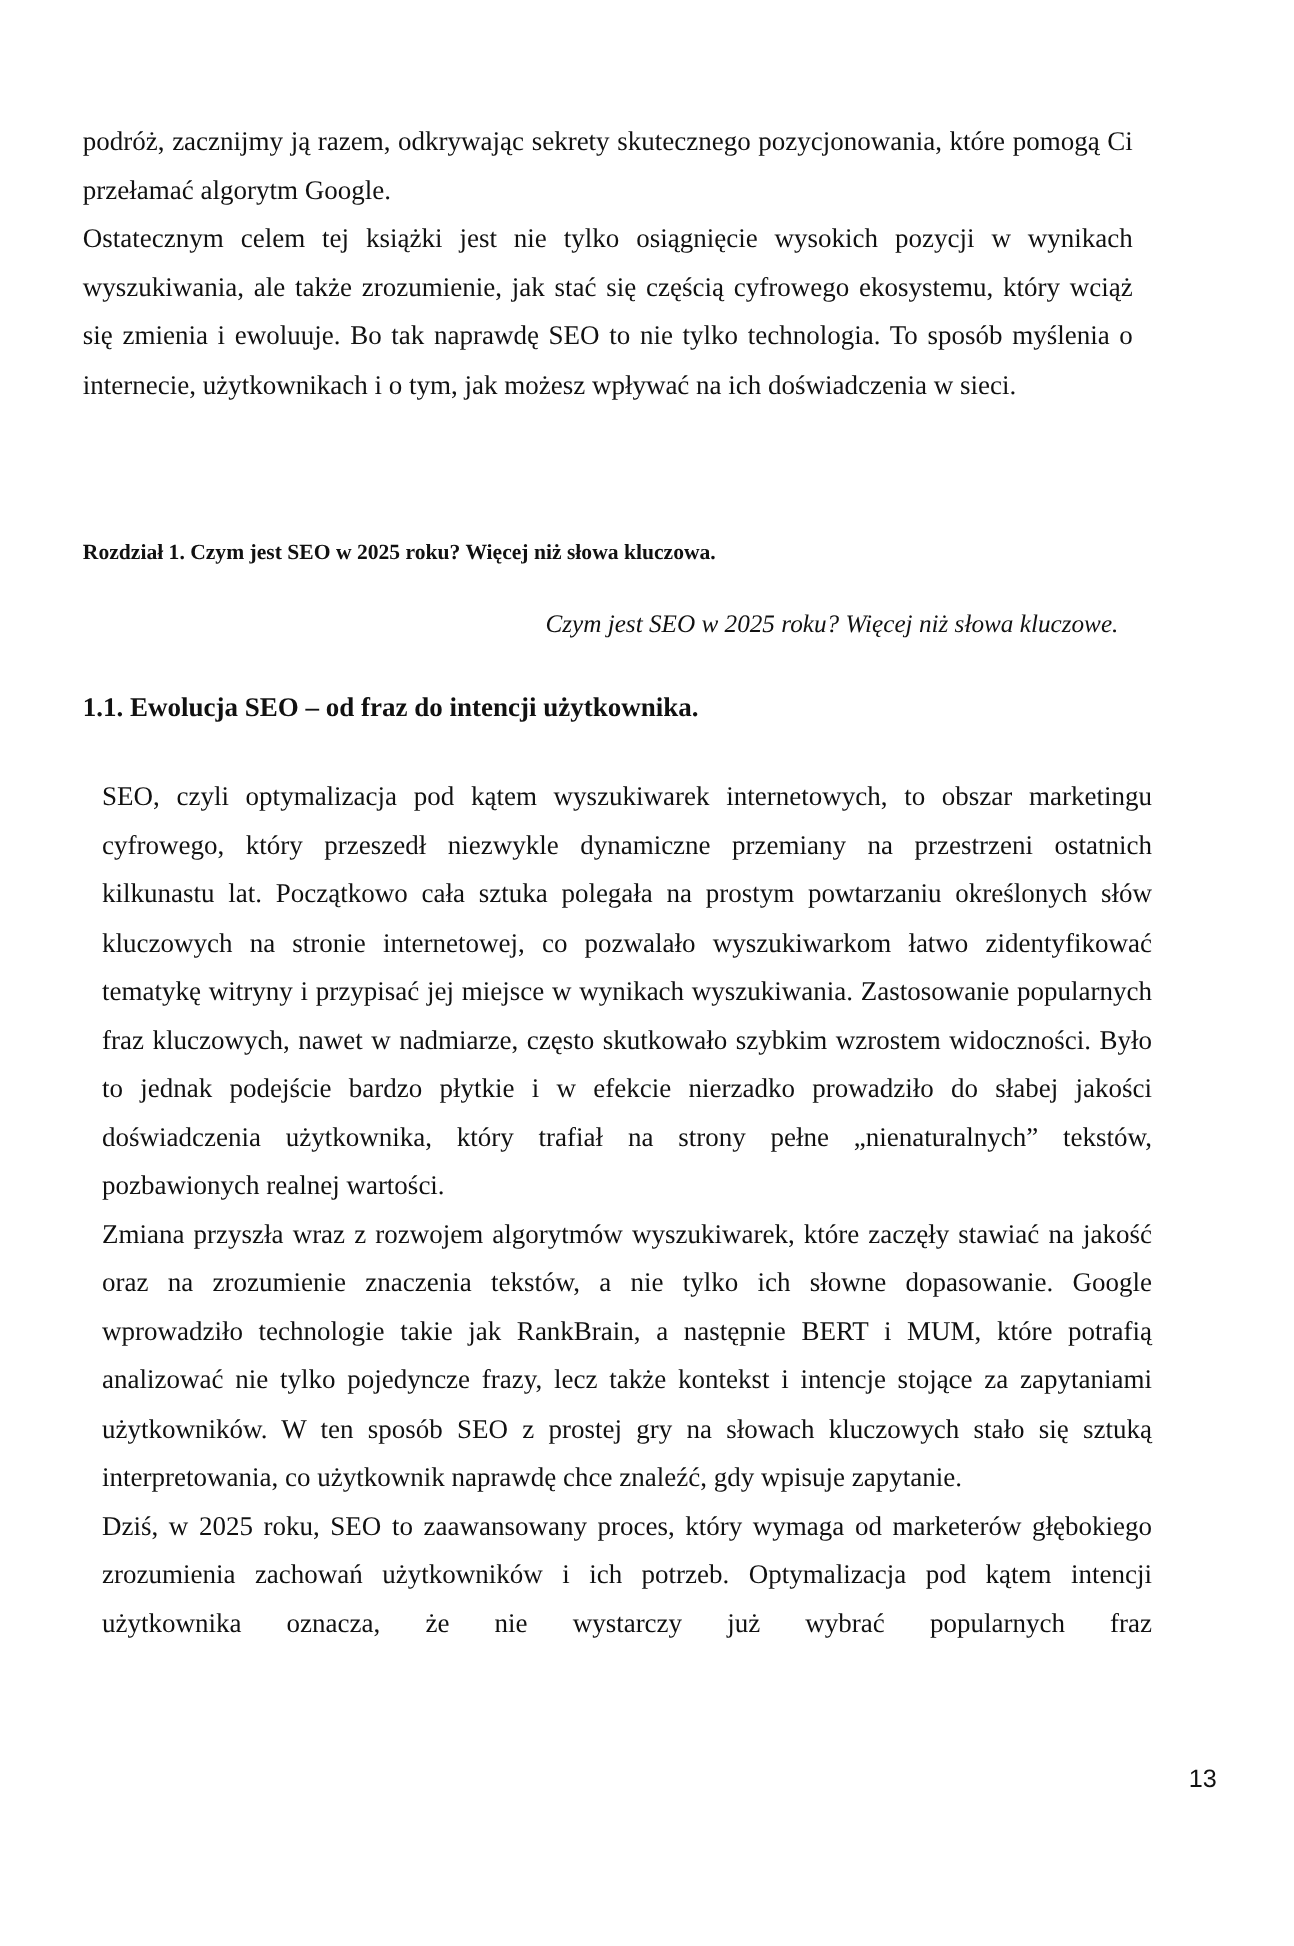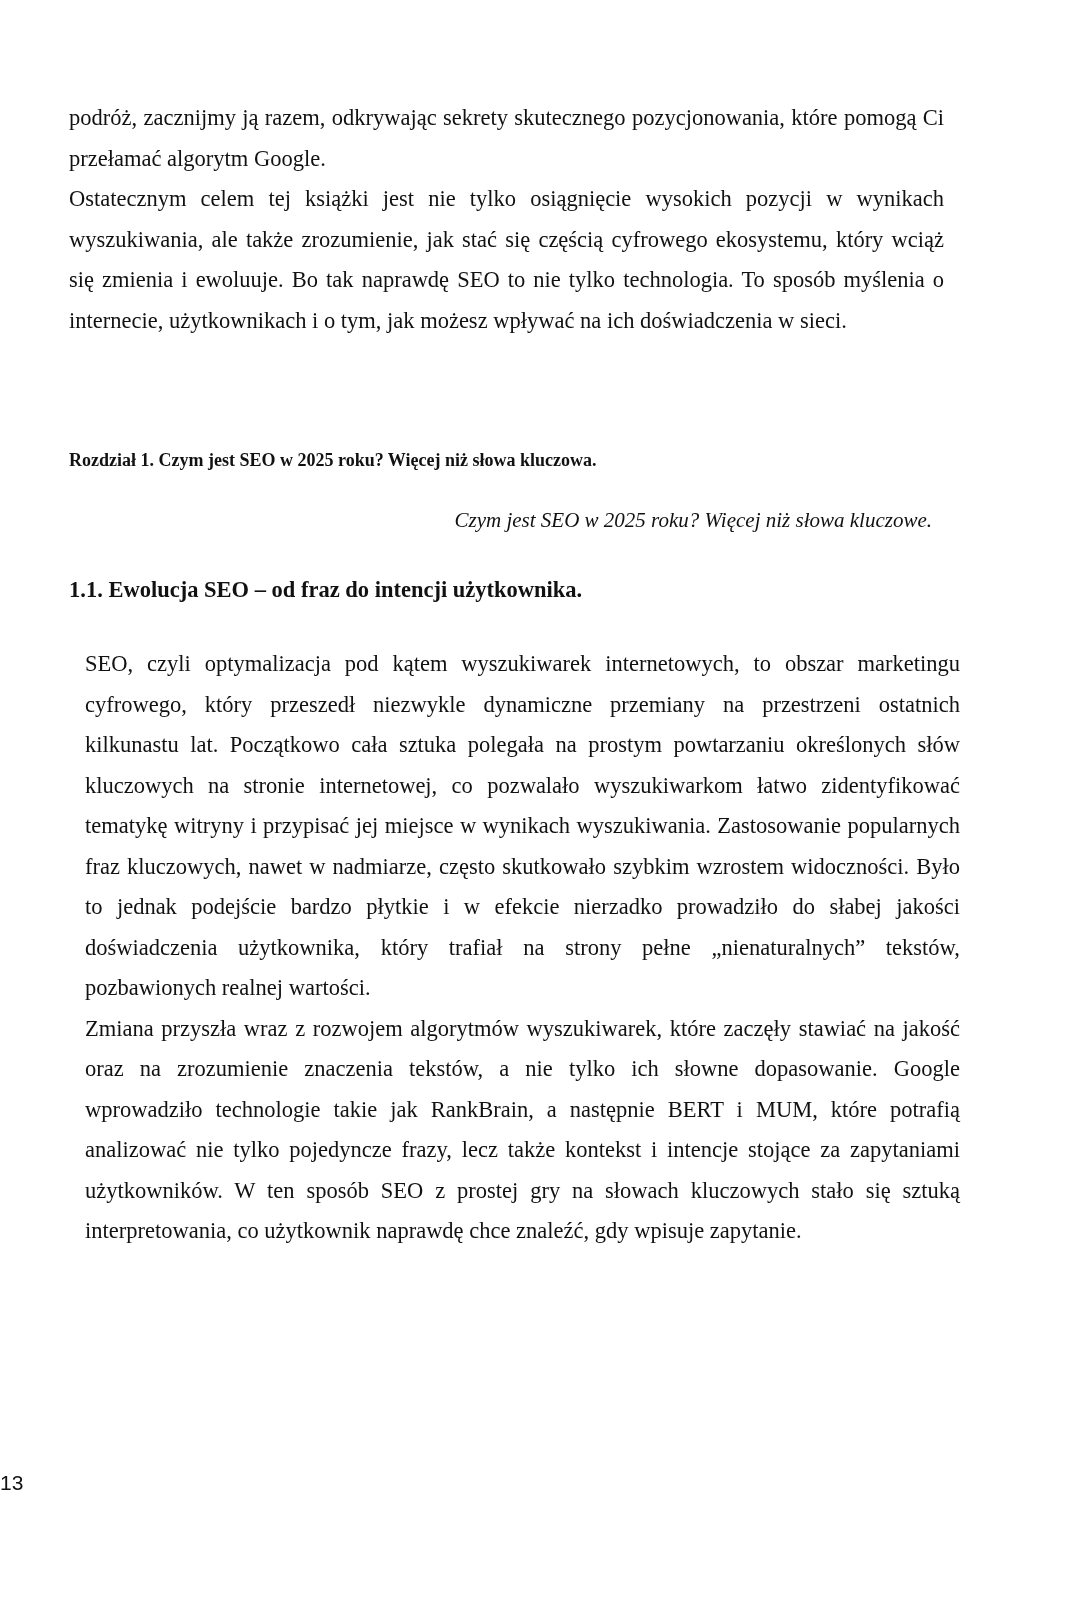--- a/index.html
+++ b/index.html
@@ -79,21 +79,21 @@
       left: 16px;
       top: 515px;
       width: 875px;
       margin-top: 31px;
     }
     .page-number {
       position: absolute;
       left: 0;
       width: 1014px;
       top: 1470px;
-      text-align: left;
+      text-align: right;
       font-family: "Liberation Sans", "DejaVu Sans", sans-serif;
       font-size: 21px;
       line-height: 26px;
       color: #111111;
     }
   </style>
 </head>
 <body>
 
 <div class="page">
@@ -105,18 +105,19 @@
     </div>
 
     <h1 class="chapter-title">Rozdział 1. Czym jest SEO w 2025 roku? Więcej niż słowa kluczowa.</h1>
     <p class="chapter-subtitle">Czym jest SEO w 2025 roku? Więcej niż słowa kluczowe.</p>
 
     <h2 class="section-heading">1.1. Ewolucja SEO – od fraz do intencji użytkownika.</h2>
 
     <div class="block-body">
       <p class="para last-line-left">SEO, czyli optymalizacja pod kątem wyszukiwarek internetowych, to obszar marketingu cyfrowego, który przeszedł niezwykle dynamiczne przemiany na przestrzeni ostatnich kilkunastu lat. Początkowo cała sztuka polegała na prostym powtarzaniu określonych słów kluczowych na stronie internetowej, co pozwalało wyszukiwarkom łatwo zidentyfikować tematykę witryny i przypisać jej miejsce w wynikach wyszukiwania. Zastosowanie popularnych fraz kluczowych, nawet w nadmiarze, często skutkowało szybkim wzrostem widoczności. Było to jednak podejście bardzo płytkie i w efekcie nierzadko prowadziło do słabej jakości doświadczenia użytkownika, który trafiał na strony pełne „nienaturalnych” tekstów, pozbawionych realnej wartości.</p>
       <p class="para last-line-left">Zmiana przyszła wraz z rozwojem algorytmów wyszukiwarek, które zaczęły stawiać na jakość oraz na zrozumienie znaczenia tekstów, a nie tylko ich słowne dopasowanie. Google wprowadziło technologie takie jak RankBrain, a następnie BERT i MUM, które potrafią analizować nie tylko pojedyncze frazy, lecz także kontekst i intencje stojące za zapytaniami użytkowników. W ten sposób SEO z prostej gry na słowach kluczowych stało się sztuką interpretowania, co użytkownik naprawdę chce znaleźć, gdy wpisuje zapytanie.</p>
+      <p class="para" style="text-align-last: justify;">Dziś, w 2025 roku, SEO to zaawansowany proces, który wymaga od marketerów głębokiego zrozumienia zachowań użytkowników i ich potrzeb. Optymalizacja pod kątem intencji użytkownika oznacza, że nie wystarczy już wybrać popularnych fraz</p>
     </div>
 
   </div>
 
   <div class="page-number">13</div>
 </div>
 
 </body></html>

